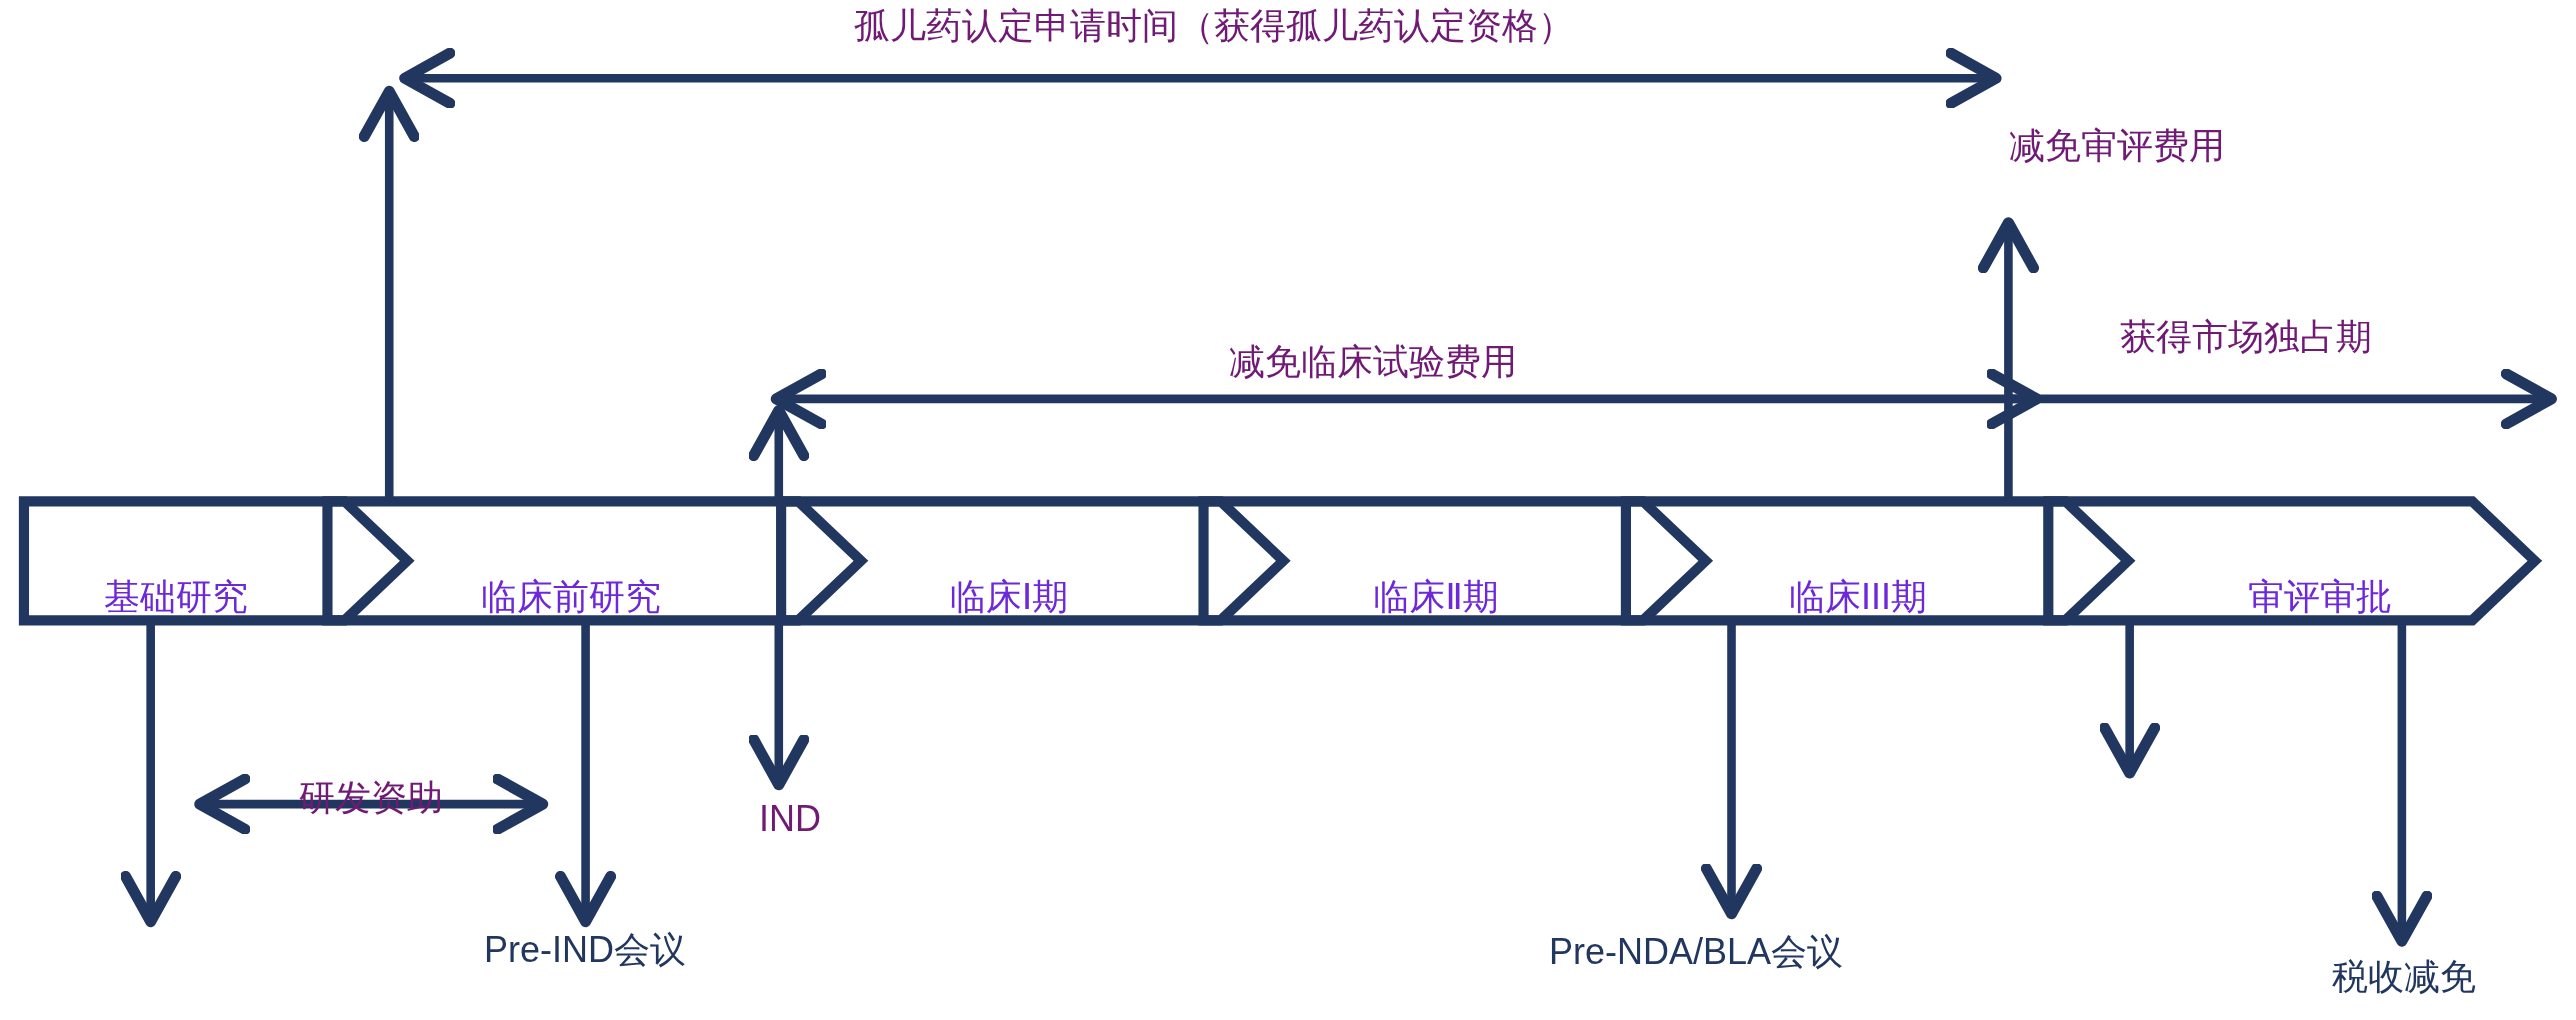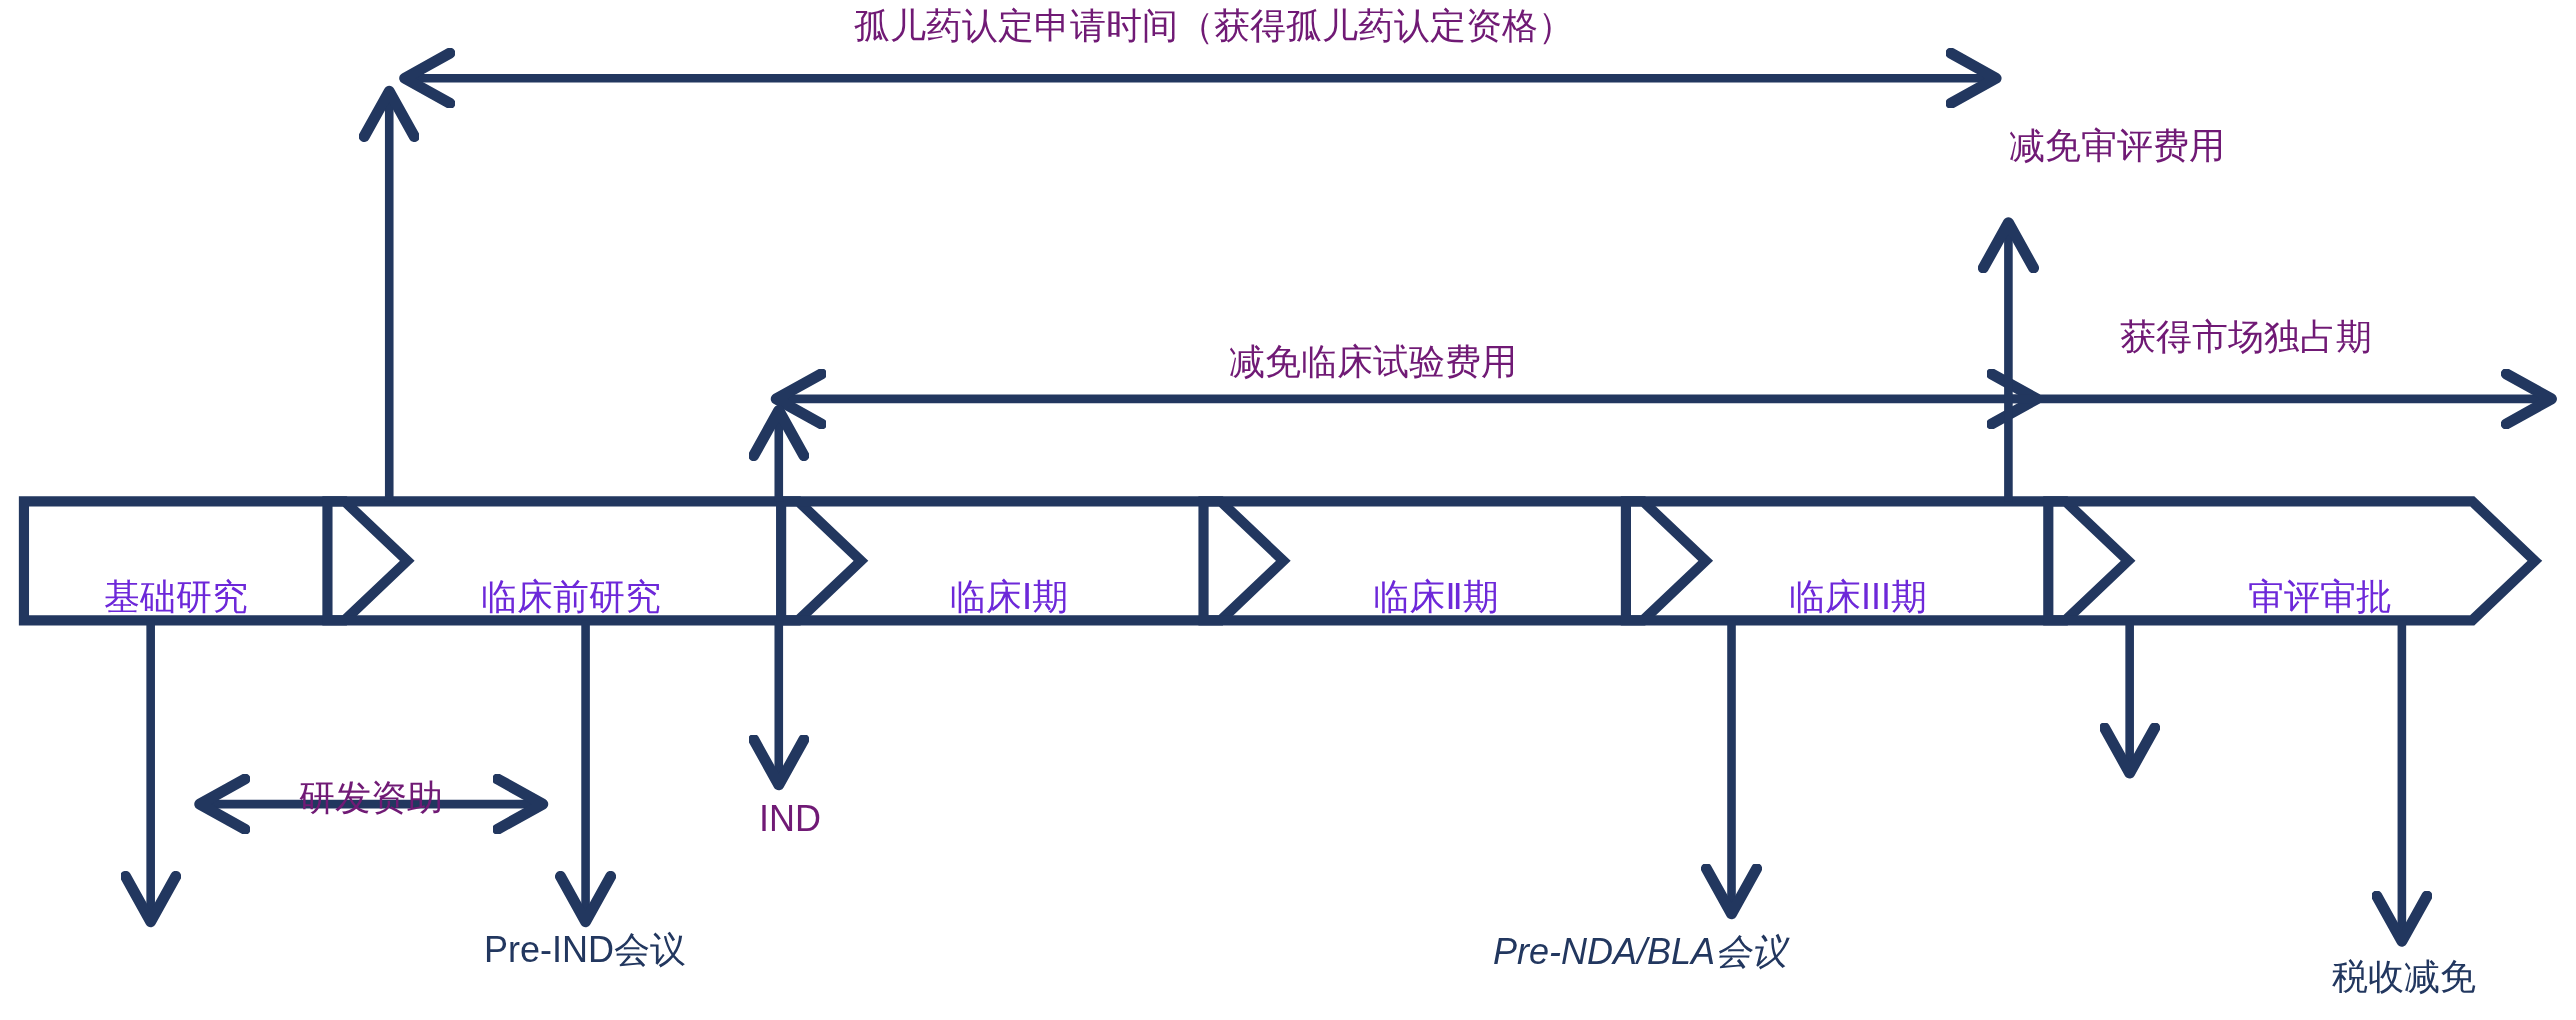--- a/index.html
+++ b/index.html
@@ -141,18 +141,18 @@
 
   <div class="lbl lbl-black center" style="left:2246px; top:319px;">获得市场独占期</div>
 
   <div class="lbl lbl-black center" style="left:371px; top:732px;margin-top:48px;">研发资助</div>
 
   <div class="lbl lbl-black center" style="left:790px; top:801px;">IND</div>
 
   <div class="lbl lbl-navy center" style="left:585px; top:932px;">Pre-IND会议</div>
 
 
-  <div class="lbl lbl-navy center" style="left:1640px; top:934px;font-style:italic;">Pre-NDA/BLA会议</div>
+  <div class="lbl lbl-navy center" style="left:1696px; top:934px;">Pre-NDA/BLA会议</div>
 
   <div class="lbl lbl-navy center" style="left:2404px; top:959px;">税收减免</div>
 
 </div>
 
 
 </body></html>

